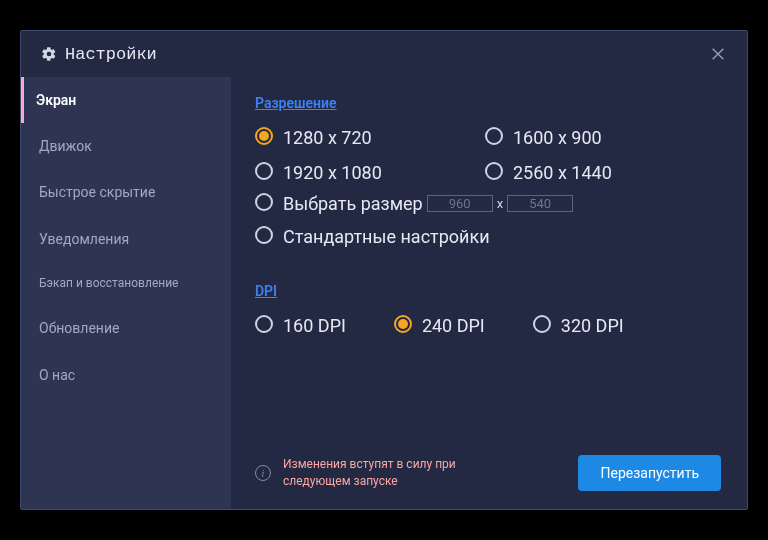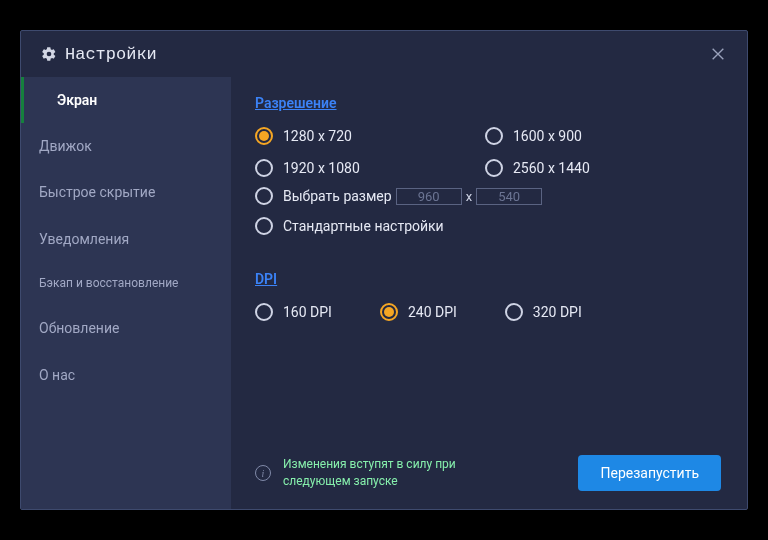--- a/index.html
+++ b/index.html
@@ -53,22 +53,22 @@
   }
   .sidebar-item {
     padding: 14px 18px;
     color: #a1a8c4;
     font-size: 14px;
     cursor: pointer;
     line-height: 1.3;
   }
   .sidebar-item.active {
     color: #ffffff;
-    border-left: 3px solid #15803d;
-    padding-left: 33px;
+    border-left: 3px solid #f9a8d4;
+    padding-left: 12px;
     background: #2d3553;
     font-weight: 600;
   }
   .sidebar-item.small { font-size: 12px; }
   .content {
     flex: 1;
     padding: 18px 26px 18px 24px;
     color: #d5d9e8;
     display: flex;
     flex-direction: column;
@@ -88,24 +88,23 @@
     margin-bottom: 10px;
   }
   .radio-row-full {
     display: flex;
     align-items: center;
     gap: 4px;
     margin-bottom: 12px;
   }
   .radio {
     display: flex;
-    align-items: center;
     gap: 10px;
     cursor: pointer;
-    font-size: 14px;
+    font-size: 18px;
     color: #e6e9f4;
   }
   .radio-indicator {
     width: 18px; height: 18px;
     border: 2px solid #cfd4e5;
     border-radius: 50%;
     display: flex; align-items: center; justify-content: center;
     flex-shrink: 0;
   }
   .radio.selected .radio-indicator {
@@ -147,21 +146,21 @@
     border-radius: 50%;
     display: flex; align-items: center; justify-content: center;
     color: #8089a8;
     font-size: 10px;
     font-style: italic;
     font-family: Georgia, serif;
     flex-shrink: 0;
   }
   .footer-text {
     font-size: 12px;
-    color: #86efac;
+    color: #fca5a5;
     line-height: 1.4;
     max-width: 240px;
   }
   .restart-btn {
     margin-left: auto;
     background: #1e88e5;
     color: #fff;
     border: none;
     padding: 10px 22px;
     font-size: 14px;

